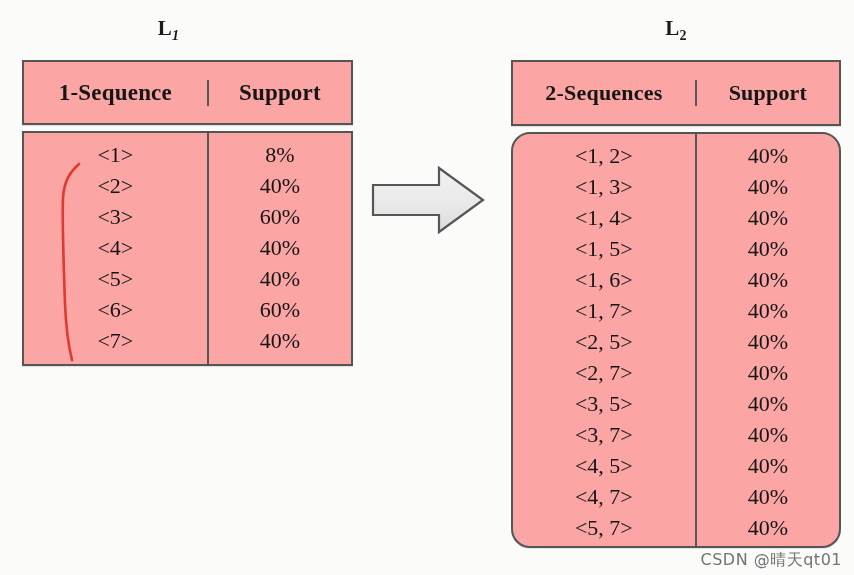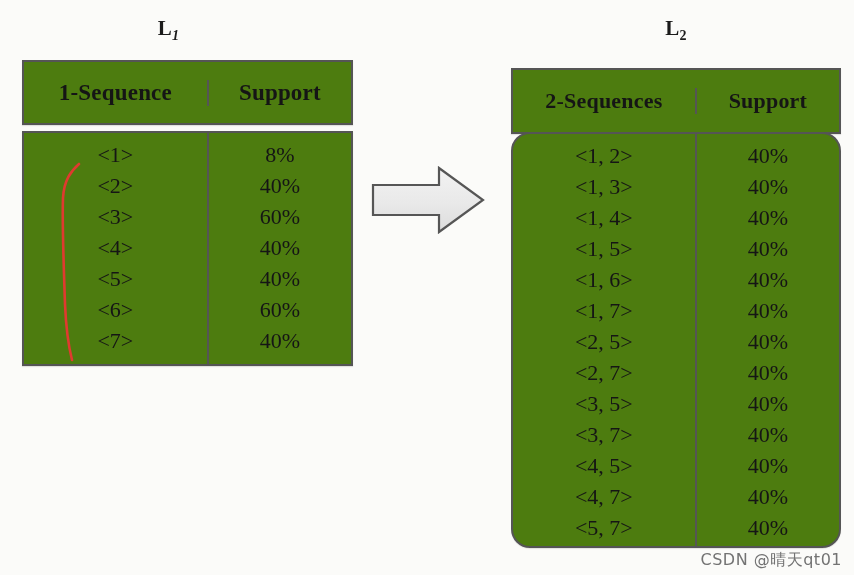--- a/index.html
+++ b/index.html
@@ -50,21 +50,21 @@
     font-style: italic;
   }
 
   
   .tbl-head,
   .tbl-body {
     position: absolute;
     left: 0;
     box-sizing: border-box;
     border: 2px solid #555555;
-    background: #4d7c0f;
+    background: #fca5a5;
     box-shadow: 0 1px 1px rgba(0,0,0,0.10);
   }
   .tbl-head {
     display: flex;
     align-items: center;
   }
   .tbl-body {
     display: flex;
     align-items: stretch;
   }
@@ -130,21 +130,20 @@
   #table-l2 {
     left: 511px;
     top: 18px;
     width: 330px;
     height: 532px;
   }
   #table-l2 .tbl-head {
     top: 42px;
     width: 330px;
     height: 66px;
-    margin-top: 8px;
   }
   #table-l2 .tbl-body {
     top: 114px;
     width: 330px;
     height: 416px;
     border-radius: 19px;
   }
   #table-l2 .col-seq { width: 186px; }
   #table-l2 .col-sup { width: 144px; }
   #table-l2 .head-cell { font-size: 22px; }

